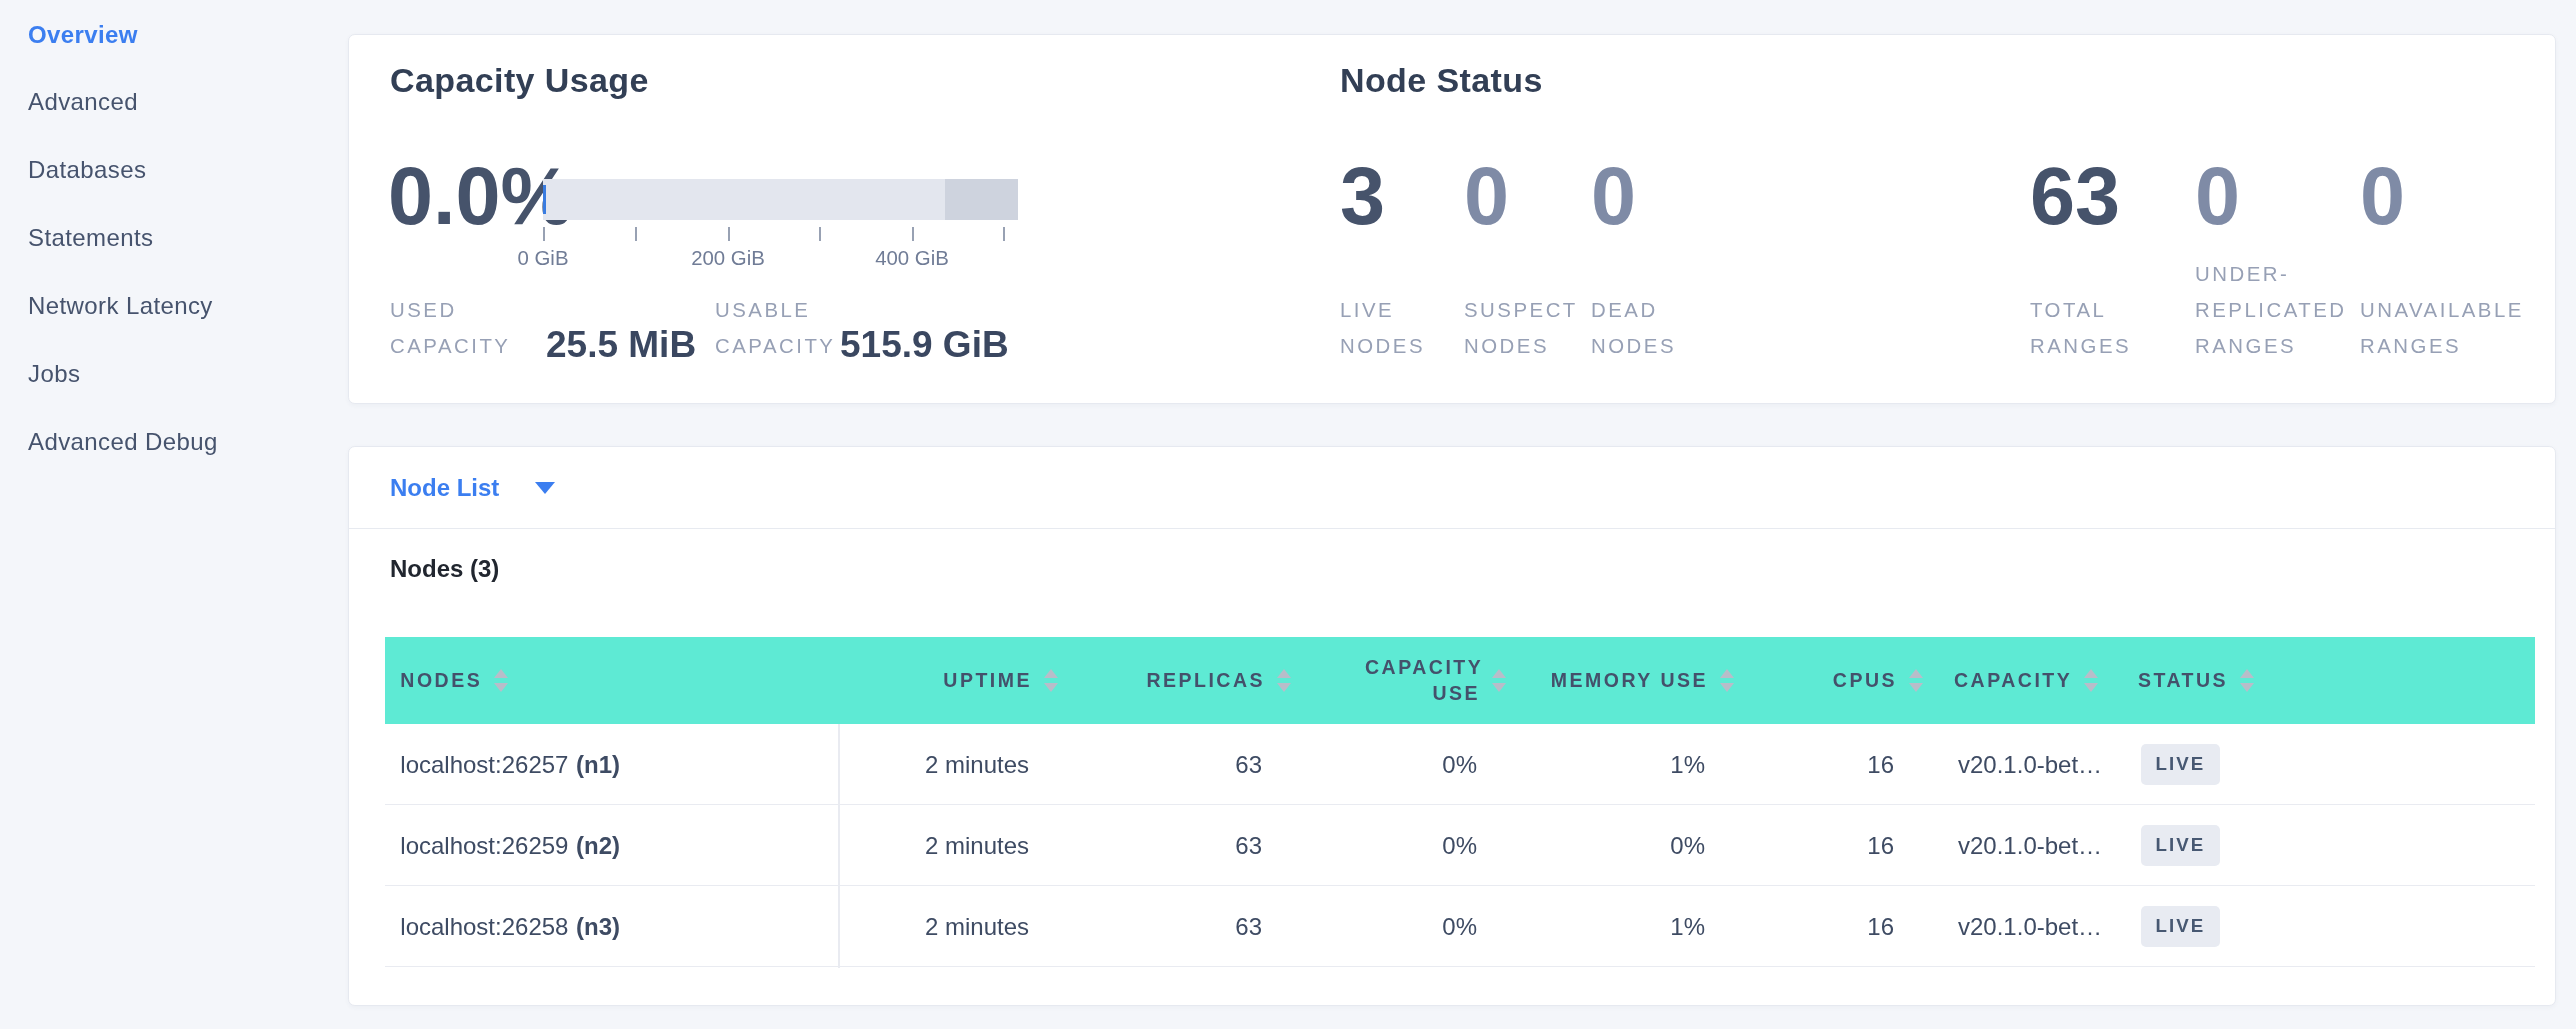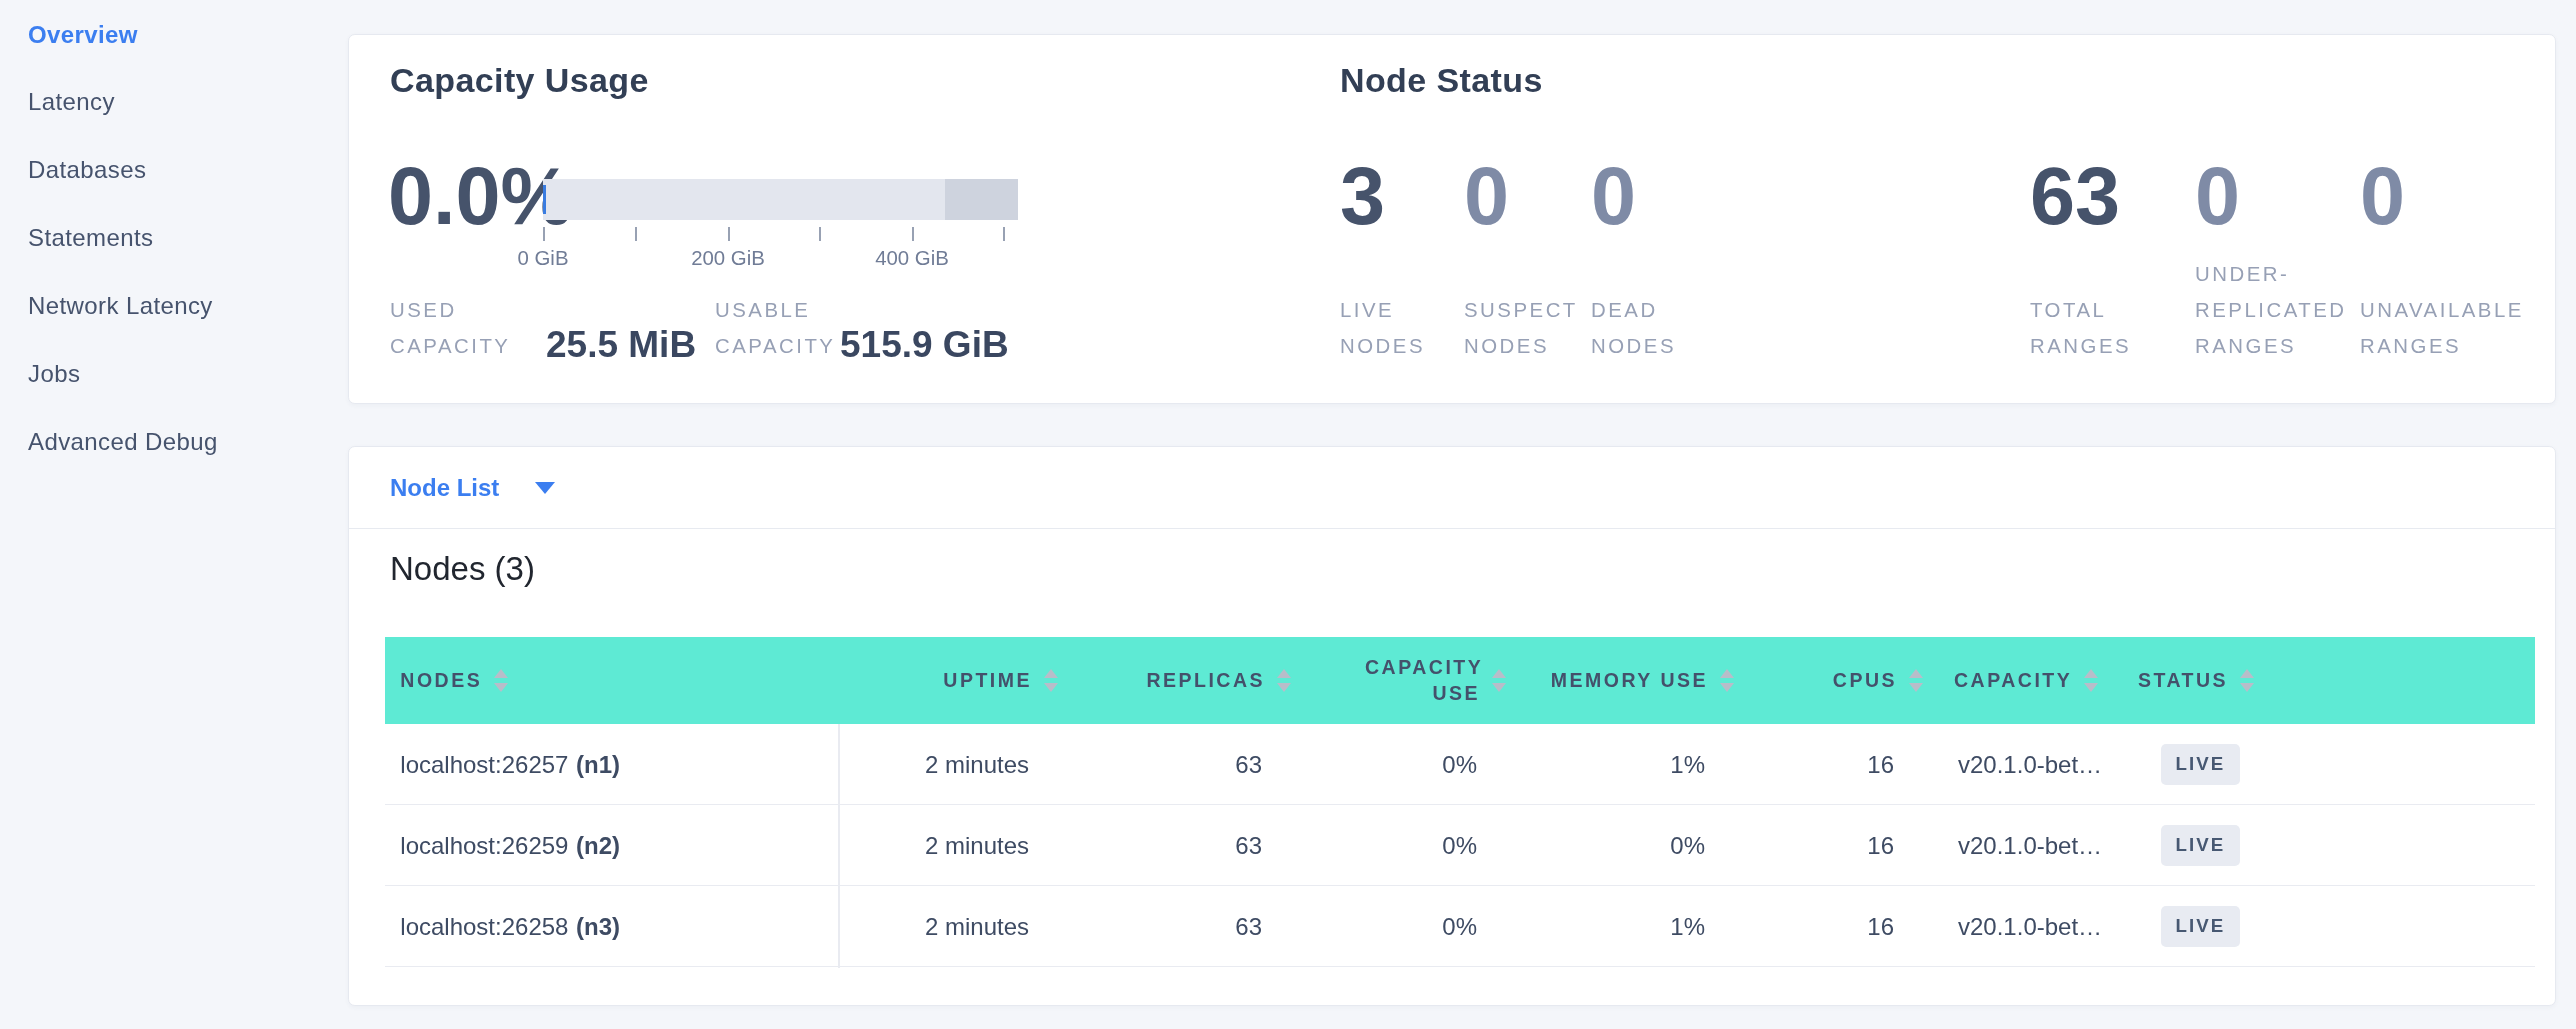--- a/index.html
+++ b/index.html
@@ -66,21 +66,21 @@
     border-bottom:1.7px solid #e7eaf0; cursor:pointer;
     display:flex; align-items:center; padding-left:41px;
   }
   .nodelist-label { font-size:24px; font-weight:600; color:#3b7ef0; }
   .caret-down {
     width:0; height:0; margin-left:36px;
     border-left:10.2px solid transparent; border-right:10.2px solid transparent;
     border-top:12px solid #3b7ef0;
   }
 
-  .nodes-heading { position:absolute; left:41px; top:102px; font-size:33px; line-height:39px; font-weight:400; color:#21262f; }
+  .nodes-heading { position:absolute; left:41px; top:102px; font-size:24px; line-height:39px; font-weight:700; color:#21262f; }
 
   
   .table { position:absolute; left:36px; top:190px; width:2150px; }
   .thead {
     position:relative; height:87px; background:#5eead4;
   }
   .th {
     position:absolute; top:0; height:87px; display:flex; align-items:center;
     font-size:19.5px; font-weight:700; letter-spacing:2.5px; color:#44516b; cursor:pointer;
     white-space:nowrap;
@@ -106,36 +106,36 @@
   .h-replicas { right:1244px;justify-content:space-between; } .c-replicas { right:1273px; }
   .h-capuse   { right:1029px; } .c-capuse   { right:1058px; }
   .h-memuse   { right:801px;  } .c-memuse   { right:830px;  }
   .h-cpus     { right:612px;  } .c-cpus     { right:641px;  }
   .h-version  { left:1569px;  } .c-version  { left:1573px;  }
   .h-status   { left:1753px;  } .c-status   { left:1756px;  }
 
   .badge {
     display:inline-block; background:#e8ebf2; color:#475872;
     font-size:18.7px; font-weight:700; letter-spacing:2.1px;
-    padding:11px 14.4px; border-radius:5.1px; line-height:1;margin-left:20px;
+    padding:11px 14.4px; border-radius:5.1px; line-height:1;
   }
 
   
   .w-node  { width:102px; }
   .w-total { width:127px; }
   .w-under { width:174px; }
   .w-unav  { width:204px; }
   .w-used  { width:127px;margin-top:22px; }
 </style>
 </head>
 <body>
 
 <nav class="sidebar">
   <div class="nav-item active" style="top:13.6px">Overview</div>
-  <div class="nav-item" style="top:81px">Latency</div>
+  <div class="nav-item" style="top:81px">Advanced</div>
   <div class="nav-item" style="top:149px">Databases</div>
   <div class="nav-item" style="top:217px">Statements</div>
   <div class="nav-item" style="top:285px">Network Latency</div>
   <div class="nav-item" style="top:353px">Jobs</div>
   <div class="nav-item" style="top:421px">Advanced Debug</div>
 </nav>
 
 <section class="card" id="summary-card">
 
   <h2 class="section-title" style="left:41px">Capacity Usage</h2>

